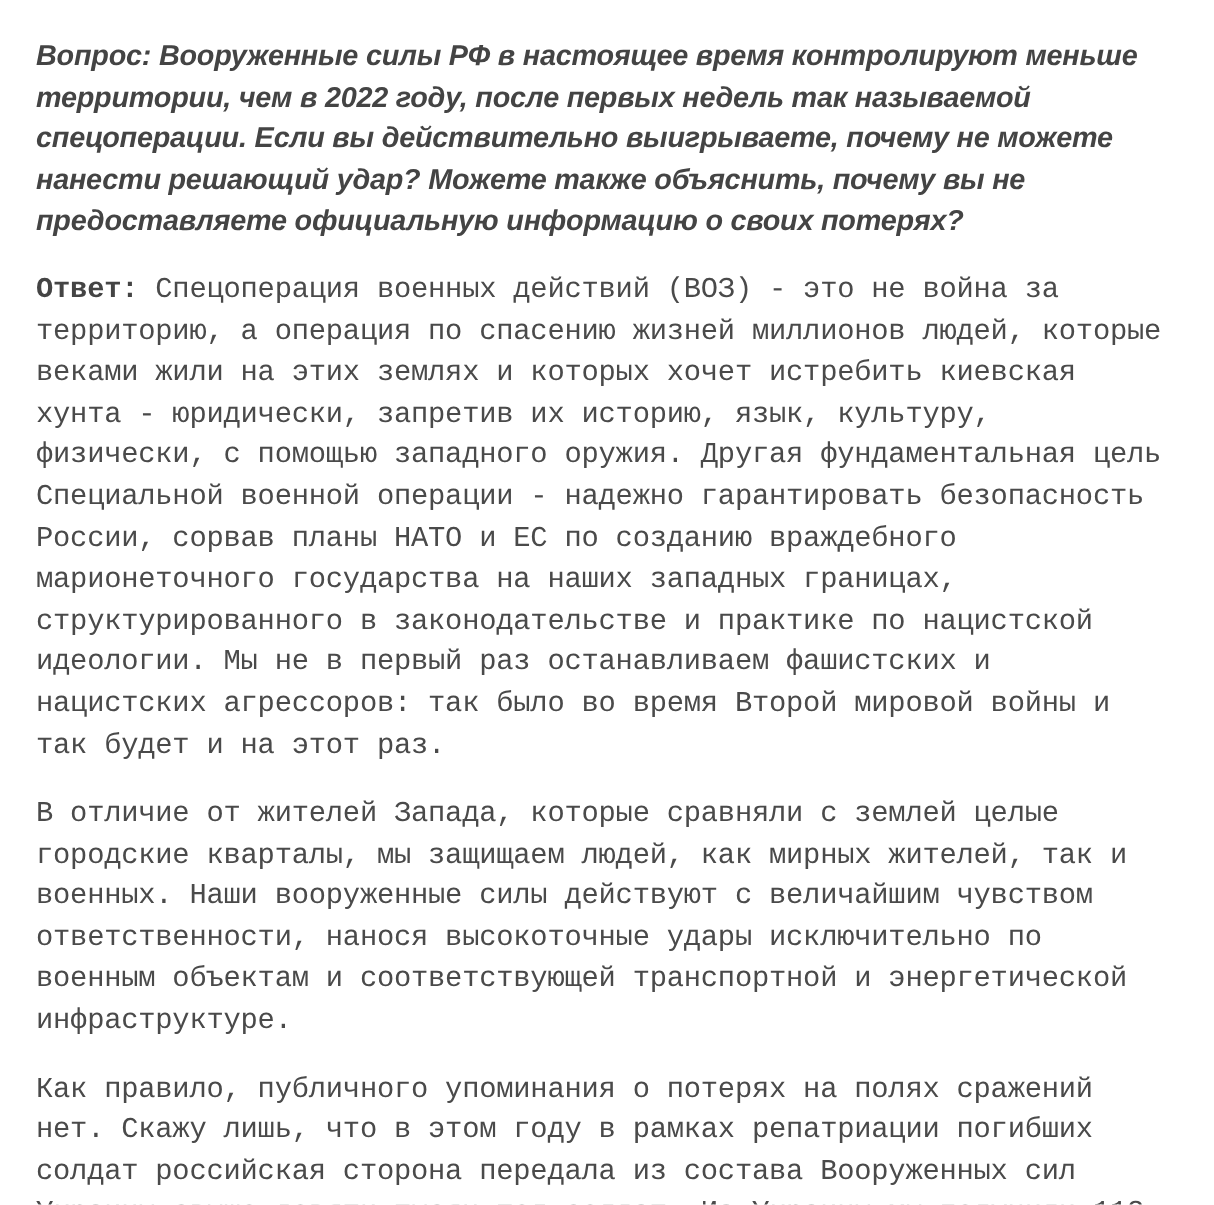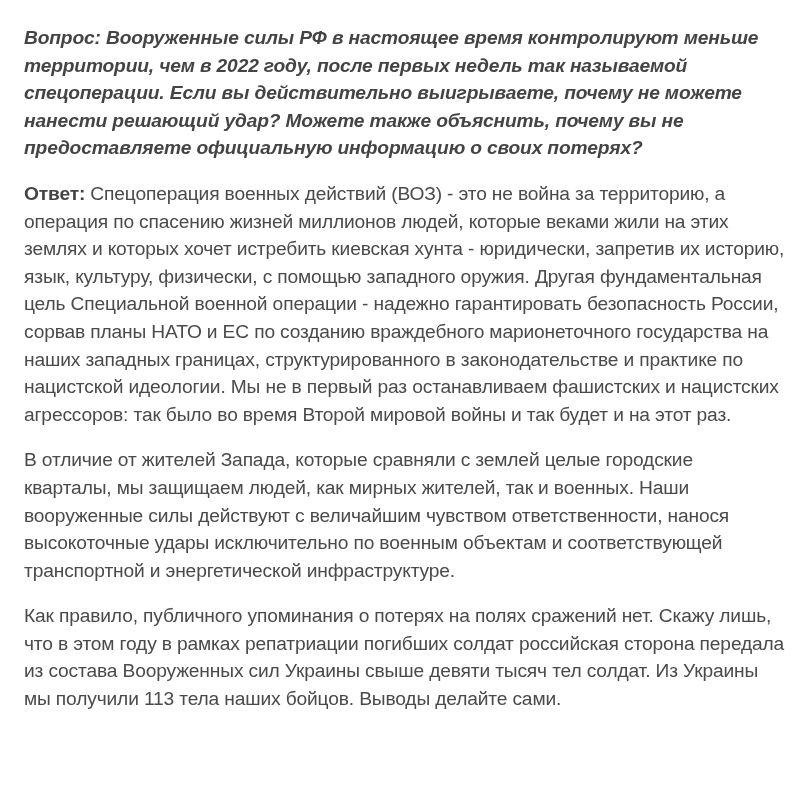--- a/index.html
+++ b/index.html
@@ -19,20 +19,21 @@
       letter-spacing: -0.15px;
     }
     .question {
       font-weight: bold;
       font-style: italic;
       color: #444444;
       margin: 0 0 18px 0;
     }
     .para {
       margin: 0 0 18px 0;
+      font-family: Liberation Mono, monospace;
     }
     .lbl {
       font-weight: bold;
       color: #444444;
     }
   </style>
 </head>
 <body>
 
 <div class="doc">

